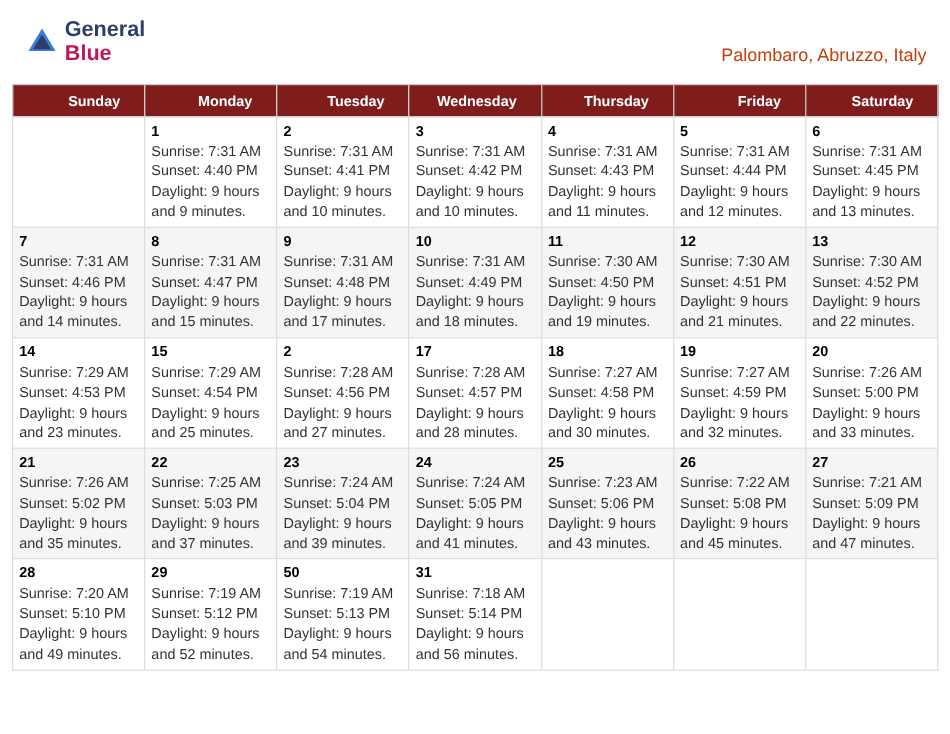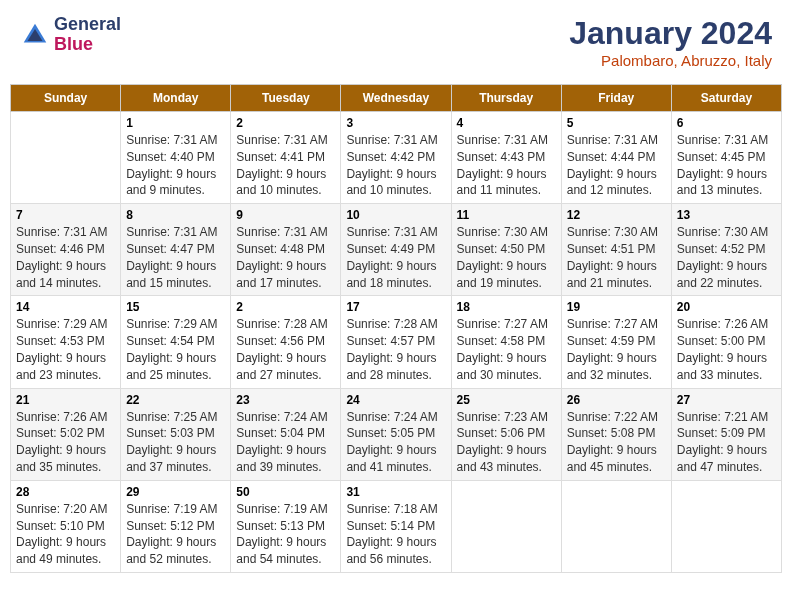--- a/index.html
+++ b/index.html
@@ -6,21 +6,21 @@
     body {
       font-family: Arial, sans-serif;
       background: #fff;
       width: 792px;
       min-height: 612px;
       padding: 10px;
     }
     .header {
       display: flex;
       justify-content: space-between;
-      align-items: flex-start;
+      align-items: flex-end;
       margin-bottom: 10px;
       padding: 5px 10px;
     }
     .logo {
       display: flex;
       align-items: center;
     }
     .logo-text {
       display: flex;
       flex-direction: column;
@@ -47,24 +47,24 @@
     .subtitle {
       font-size: 15px;
       color: #c2410c;
     }
     .calendar {
       width: 100%;
       border-collapse: collapse;
       font-size: 11px;
     }
     .calendar th {
-      background-color: #a16207;
+      background-color: #7f1d1d;
       color: white;
-      padding: 6px 4px;
-      text-align: center;
+      padding: 6px 20px;
+      text-align: right;
       font-size: 12px;
       font-weight: bold;
       border: 1px solid #ccc;
     }
     .calendar td {
       border: 1px solid #ddd;
       vertical-align: top;
       padding: 4px 5px;
       min-height: 80px;
       height: 85px;
@@ -97,21 +97,20 @@
     <svg class="logo-icon" viewBox="0 0 40 40" xmlns="http://www.w3.org/2000/svg">
       <polygon points="20,5 35,30 5,30" fill="#3a7bd5"></polygon>
       <polygon points="20,12 30,28 10,28" fill="#2c3e6b"></polygon>
     </svg>
     <div class="logo-text">
       <span class="general">General</span>
       <span class="blue">Blue</span>
     </div>
   </div>
   <div class="title-area">
-    <div class="month-title">January 2024</div>
     <div class="subtitle">Palombaro, Abruzzo, Italy</div>
   </div>
 </div>
 
 <table class="calendar">
   <thead>
     <tr>
     <th>Sunday</th>
         <th>Monday</th>
         <th>Tuesday</th>

